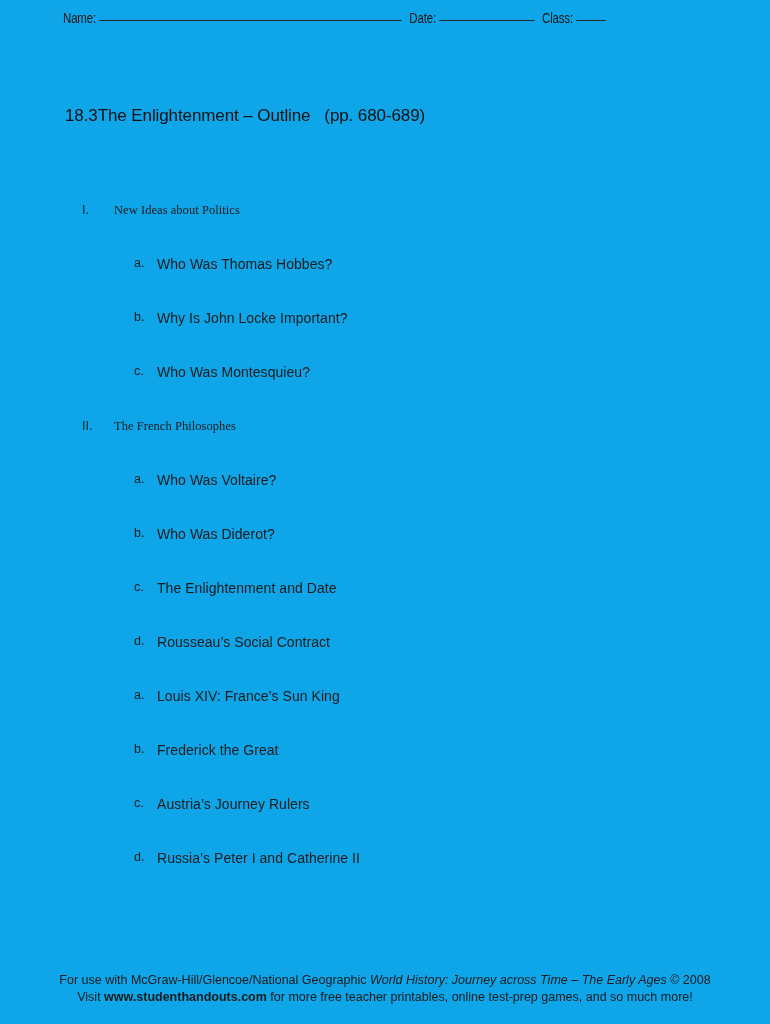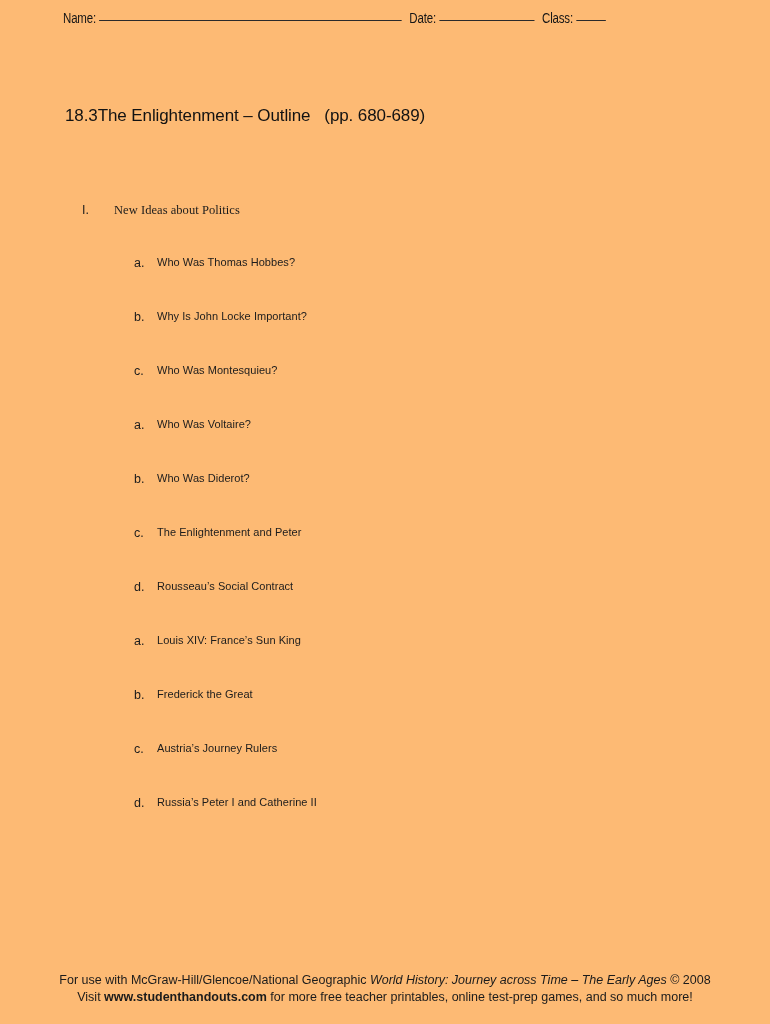--- a/index.html
+++ b/index.html
@@ -15,21 +15,21 @@
     font-family: "Liberation Sans", sans-serif;
     color: #1a1a1a;
     -webkit-font-smoothing: antialiased;
   }
 
   .page {
     position: absolute;
     inset: 0;
     width: 770px;
     height: 1024px;
-    background: #fdba74;
+    background: #0ea5e9;
     overflow: hidden;
   }
 
   
   .hdr {
     position: absolute;
     left: 63px;
     top: 10px;
     width: 664px;
     height: 22px;
@@ -113,21 +113,21 @@
     position: absolute;
     left: 134px;
     top: 16px;
     width: 22px;
     font-size: 12.5px;
   }
   .sub-title {
     position: absolute;
     left: 157px;
     top: 16px;
-    font-size: 11px;
+    font-size: 14px;
     letter-spacing: 0.05px;
     white-space: nowrap;
     text-align: center;
   }
 
   
   .sec + .sec { margin-top: 0px; }
 
   
   .footer {
@@ -176,31 +176,35 @@
         <div class="sub">
           <div class="sub-num">b.</div>
           <div class="sub-title">Why Is John Locke Important?</div>
         </div>
         <div class="sub">
           <div class="sub-num">c.</div>
           <div class="sub-title">Who Was Montesquieu?</div>
         </div>
       </div>
       <div class="sec">
+        <div class="sec-head">
+          <div class="sec-num">II.</div>
+          <div class="sec-title">The French Philosophes</div>
+        </div>
         <div class="sub">
           <div class="sub-num">a.</div>
           <div class="sub-title">Who Was Voltaire?</div>
         </div>
         <div class="sub">
           <div class="sub-num">b.</div>
           <div class="sub-title">Who Was Diderot?</div>
         </div>
         <div class="sub">
           <div class="sub-num">c.</div>
-          <div class="sub-title">The Enlightenment and Peter</div>
+          <div class="sub-title">The Enlightenment and Date</div>
         </div>
         <div class="sub">
           <div class="sub-num">d.</div>
           <div class="sub-title">Rousseau’s Social Contract</div>
         </div>
       </div>
       <div class="sec">
         <div class="sub">
           <div class="sub-num">a.</div>
           <div class="sub-title">Louis XIV: France’s Sun King</div>

